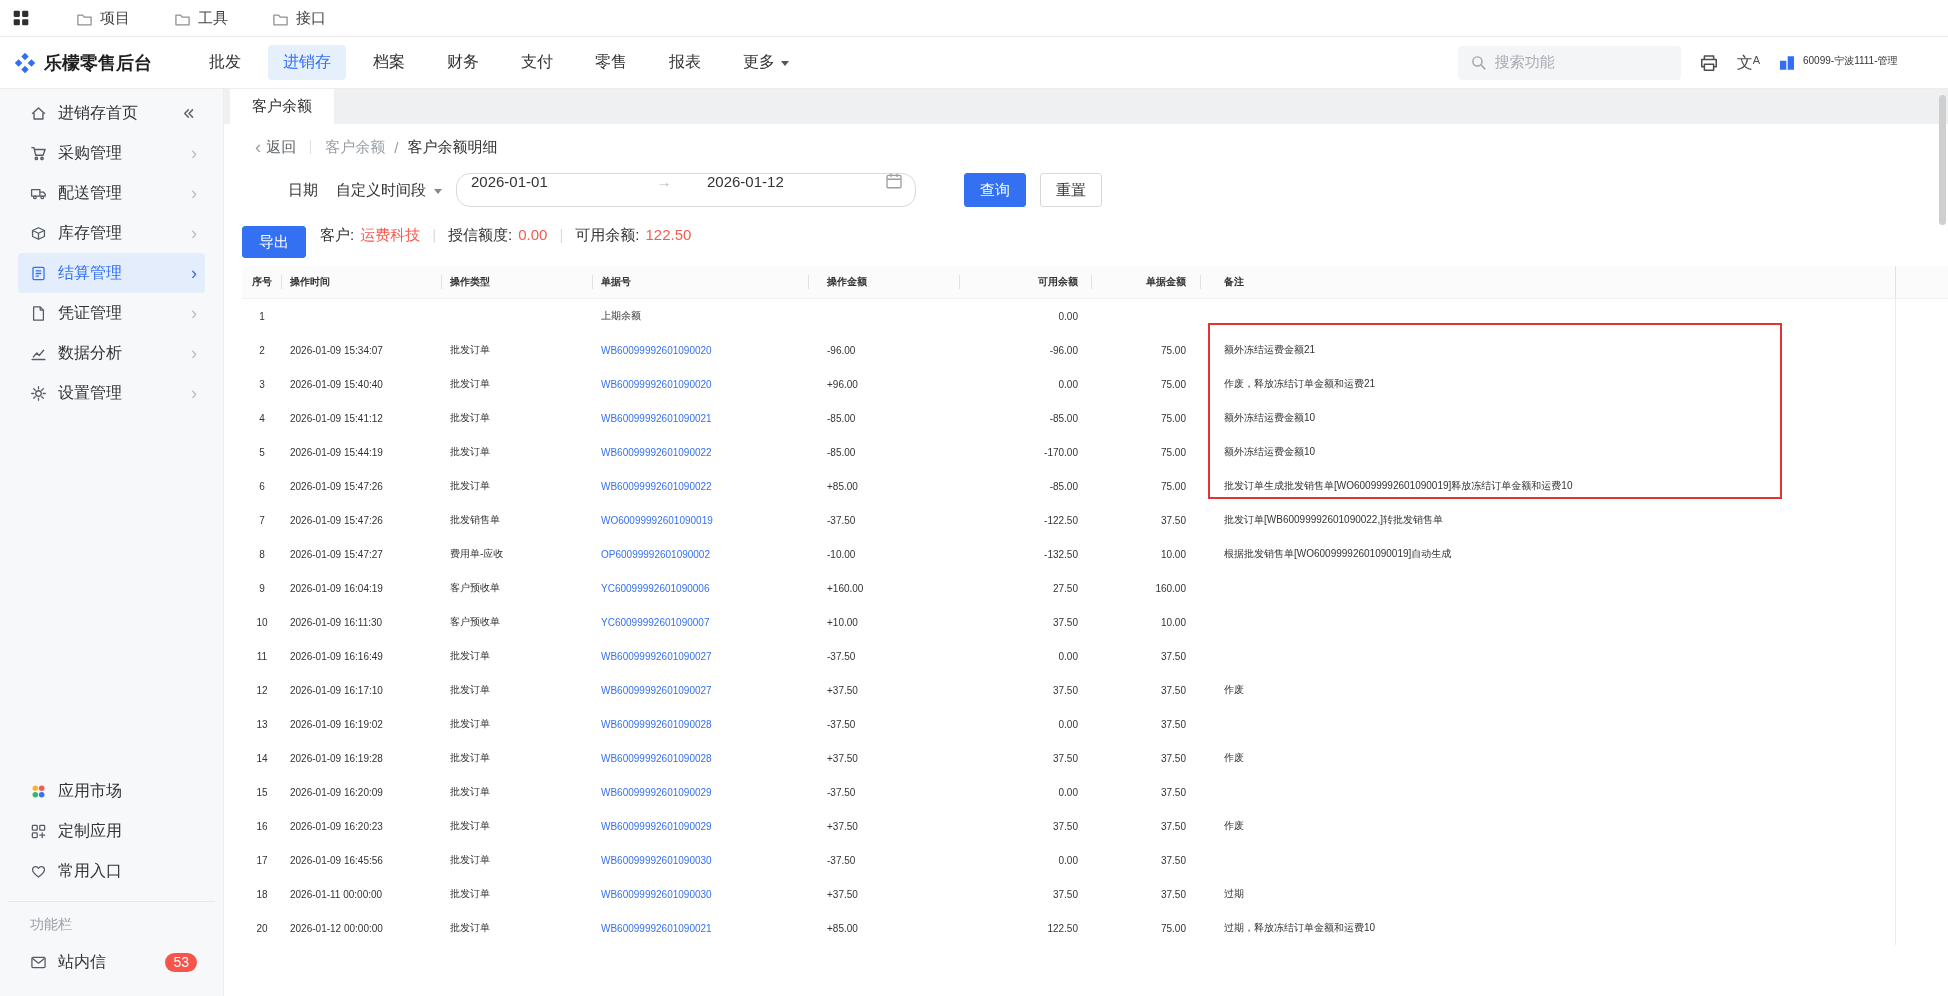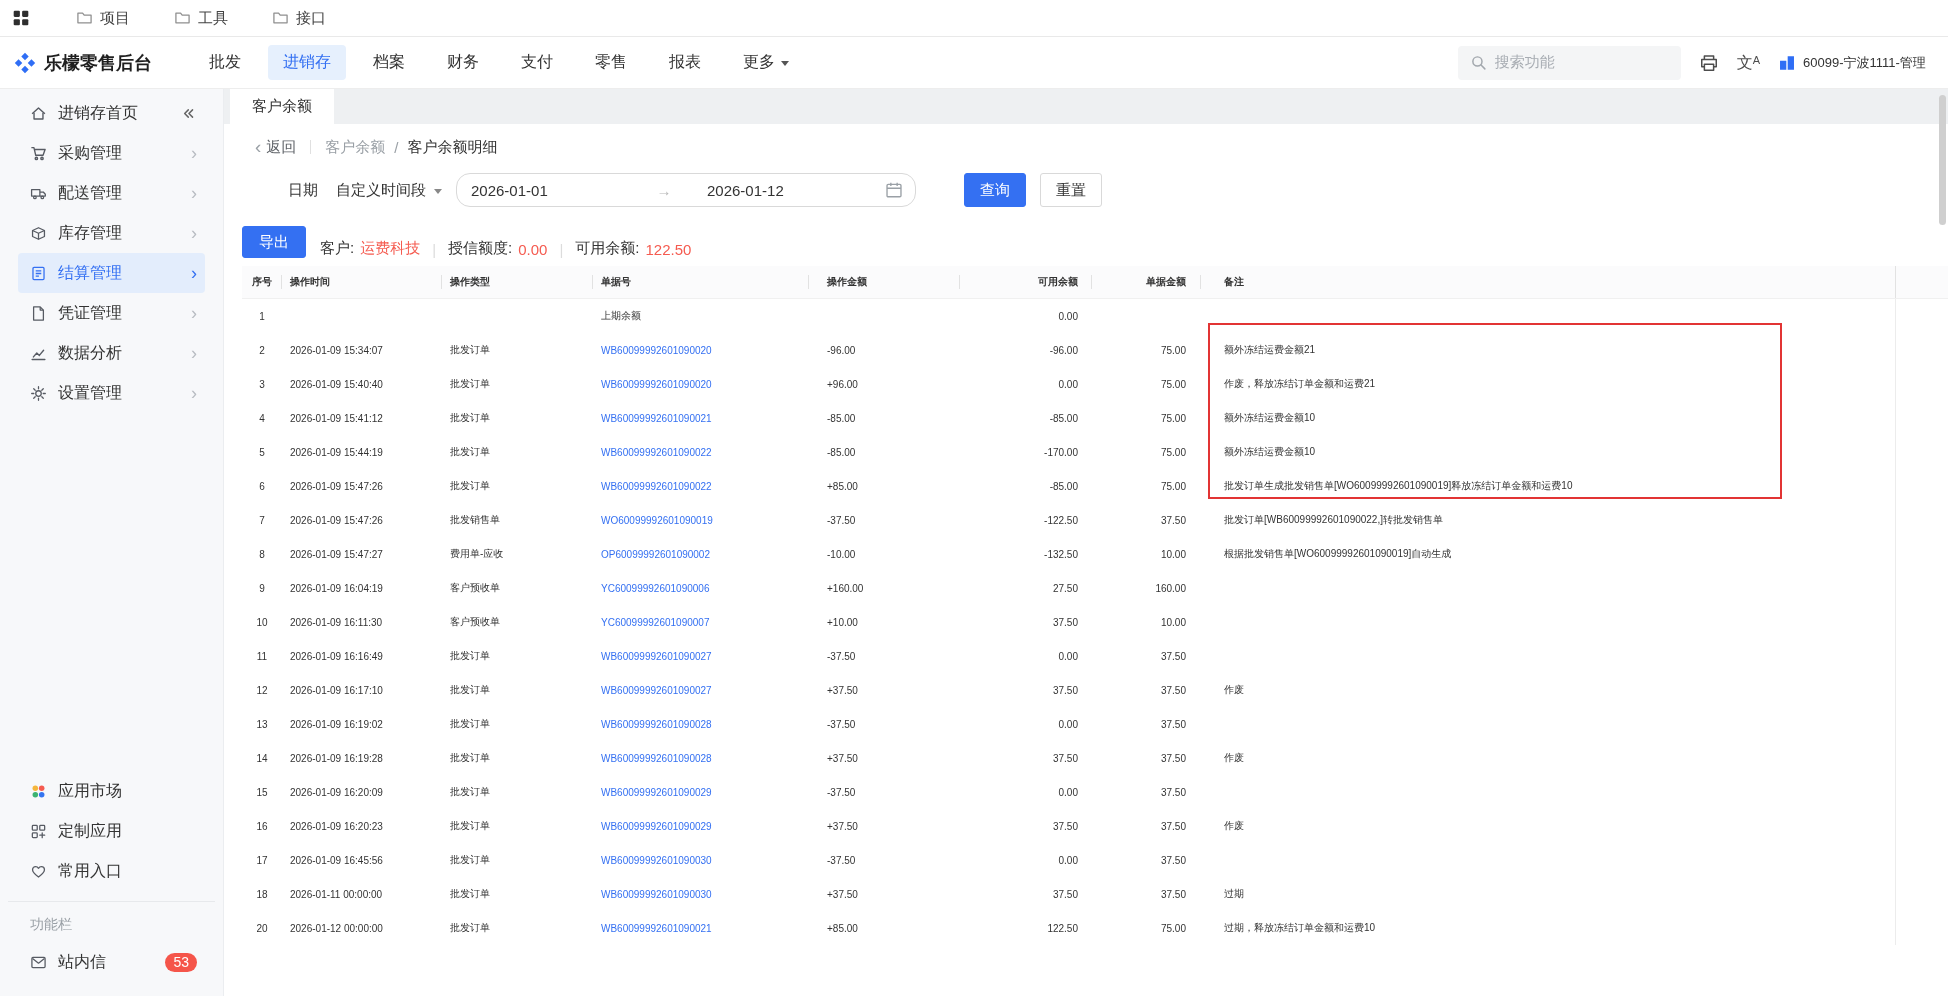--- a/index.html
+++ b/index.html
@@ -10,41 +10,41 @@
   }
   *{box-sizing:border-box;margin:0;padding:0}
   html,body{width:1948px;height:996px;overflow:hidden}
   body{font-family:"Liberation Sans","DejaVu Sans",sans-serif;background:#fff;color:#333;font-size:15px;position:relative}
 
   
   .browser-bar{height:37px;display:flex;align-items:center;background:#fff;border-bottom:1px solid #e9e9e9;padding-left:12px}
   .grid-ic{width:18px;height:18px;color:#2f2f2f;display:inline-flex;cursor:pointer}
   .grid-ic svg{width:100%;height:100%}
   .bm-items{display:flex;margin-left:46px;gap:44px}
-  .bm-item{display:flex;align-items:flex-start;gap:7px;font-size:15px;color:#444;cursor:pointer}
+  .bm-item{display:flex;align-items:flex-end;gap:7px;font-size:15px;color:#444;cursor:pointer}
   .ic{display:inline-flex;width:17px;height:17px;color:#8f8f8f;flex:none}
   .ic svg{width:100%;height:100%}
 
   
   .app-header{height:52px;display:flex;align-items:center;background:#fff;border-bottom:1px solid #ededed;padding-left:14px}
   .logo{display:flex;align-items:center;gap:8px;font-size:18px;font-weight:bold;color:#1f1f1f;flex:none}
   .logo .ic{width:22px;height:22px}
   .main-nav{display:flex;margin-left:42px;gap:12px;align-items:center}
   .nav-item{padding:7px 15px;border-radius:4px;font-size:16px;color:#333;cursor:pointer;display:flex;align-items:center;gap:6px;white-space:nowrap}
   .nav-item.active{background:#e6f0fd;color:var(--primary)}
   .caret-down{width:0;height:0;border-left:4px solid transparent;border-right:4px solid transparent;border-top:5px solid #555;margin-top:2px}
   .header-right{margin-left:auto;display:flex;align-items:center;gap:18px;flex:none}
   .search-box{width:223px;height:34px;background:#f4f5f6;border-radius:4px;display:flex;align-items:center;gap:8px;padding:0 12px;cursor:text}
   .search-box .ic{color:#a2a7ad}
   .search-box .ph{font-size:15px;color:#a8adb3}
   .hd-ic{width:20px;height:20px;color:#4d4d4d;cursor:pointer;display:inline-flex}
   .hd-ic svg{width:100%;height:100%}
   .trans{font-size:16px;color:#4d4d4d;cursor:pointer;white-space:nowrap;line-height:1}
   .trans .trans-a{font-size:11px;vertical-align:top}
-  .account{display:flex;align-items:flex-start;gap:7px;font-size:13px;color:#333;white-space:nowrap;overflow:hidden;width:170px;flex:none;cursor:pointer}
+  .account{display:flex;align-items:flex-start;gap:7px;font-size:10px;color:#333;white-space:nowrap;overflow:hidden;width:170px;flex:none;cursor:pointer}
   .account .ic{width:18px;height:18px;color:var(--primary)}
 
   
   .sidebar{position:fixed;left:0;top:89px;bottom:0;width:224px;background:#f7f8fa;border-right:1px solid #ebedf0;display:flex;flex-direction:column;padding:4px 8px 14px;z-index:3}
   .side-item{height:40px;display:flex;align-items:center;gap:11px;padding:0 18px 0 22px;font-size:16px;color:#333;cursor:pointer;flex:none}
   .side-item .ic{color:#575b63}
   .side-item.selected{background:#e3edfc;margin:0 10px;padding:0 8px 0 12px;border-radius:4px;color:var(--primary)}
   .side-item.selected .ic{color:var(--primary)}
   .side-item.selected .chev-r{color:var(--primary)}
   .chev-r{margin-left:auto;color:#b8bcc2;font-size:18px;line-height:1}
@@ -66,31 +66,31 @@
   .back .chev{color:#9aa0a6;font-size:19px;line-height:1;margin-top:-2px}
   .bc-div{width:1px;height:14px;background:#e0e0e0;margin:0 14px}
   .bc-parent{color:#9aa0a6;cursor:pointer}
   .bc-sep{color:#9aa0a6;margin:0 9px}
   .bc-cur{color:#333}
 
   .filter-row{margin-top:14px;padding-left:64px;display:flex;align-items:center;height:36px}
   .f-label{color:#333;margin-right:18px}
   .period-select{display:flex;align-items:center;gap:8px;cursor:pointer;margin-right:14px;color:#333}
   .period-select .caret-down{border-top-color:#888}
-  .date-range{width:460px;height:34px;border:1px solid #d9d9d9;border-radius:14px;display:flex;align-items:center;padding:16px 12px;color:#333;margin-right:48px;cursor:pointer}
+  .date-range{width:460px;height:34px;border:1px solid #d9d9d9;border-radius:14px;display:flex;align-items:flex-end;padding:16px 12px;color:#333;margin-right:48px;cursor:pointer}
   .d-start{width:152px;padding-left:2px}
   .d-arrow{width:86px;text-align:center;color:#b8b8b8}
   .d-end{flex:1}
   .cal{width:18px;height:18px;color:#9aa0a6;display:inline-flex}
   .cal svg{width:100%;height:100%}
   .btn{height:34px;padding:0 15px;border-radius:3px;border:1px solid #d9d9d9;background:#fff;font-size:15px;color:#333;cursor:pointer;font-family:inherit}
   .btn.primary{background:var(--primary);border-color:var(--primary);color:#fff}
   .btn + .btn{margin-left:14px}
 
-  .summary-row{margin:18px 0 0 18px;display:flex;align-items:flex-end;font-size:15px}
+  .summary-row{margin:18px 0 0 18px;display:flex;align-items:flex-start;font-size:15px}
   .btn.export{height:32px;padding:0 16px;margin-right:14px}
   .s-label{color:#333;margin-right:6px}
   .s-red{color:var(--red)}
   .s-pipe{color:#dcdcdc;margin:0 12px}
   .s-pipe::before{content:"|"}
 
   
   .table{margin:8px 0 0 18px;font-size:10px}
   .t-head{display:flex;height:33px;align-items:stretch;background:#fbfbfc;border-bottom:1px solid #f0f0f0}
   .th{font-weight:bold;color:#333;position:relative;display:flex;align-items:center;white-space:nowrap}

